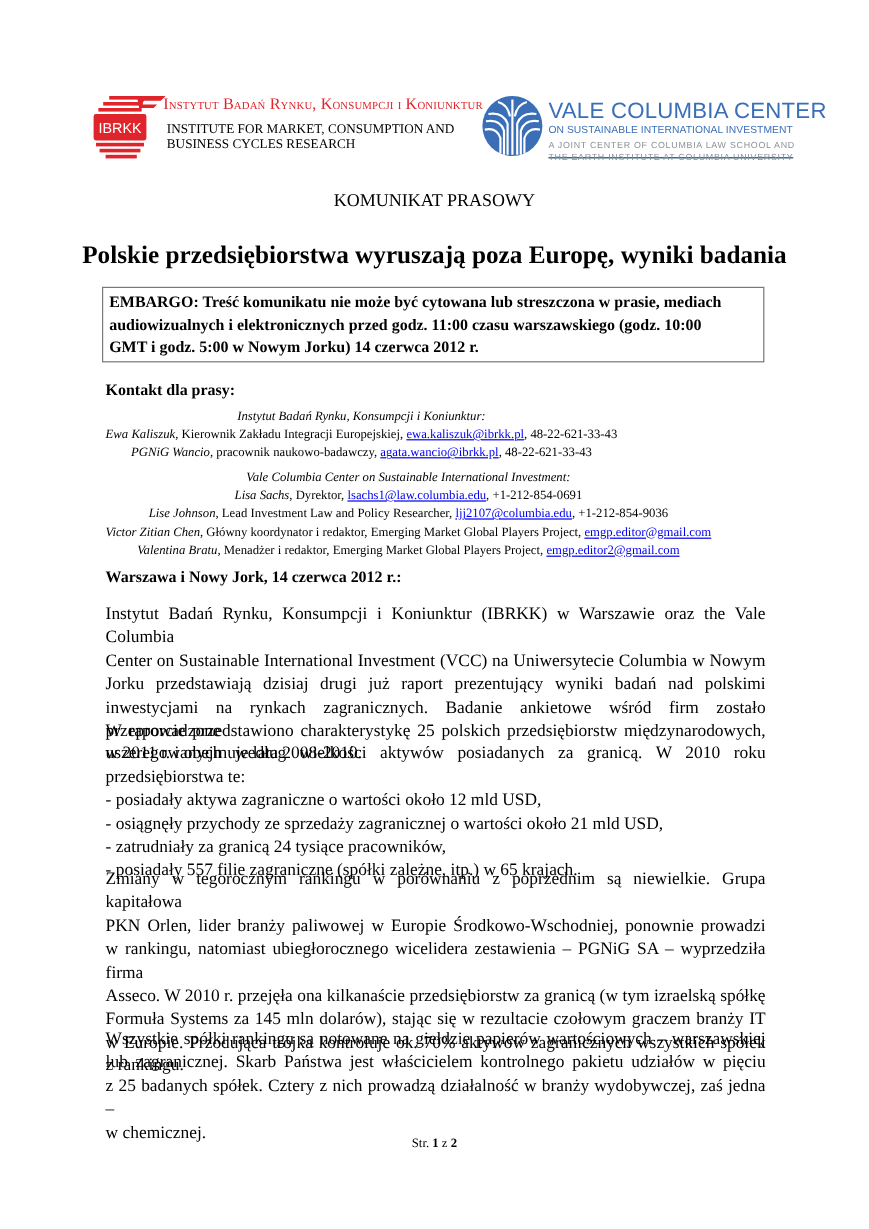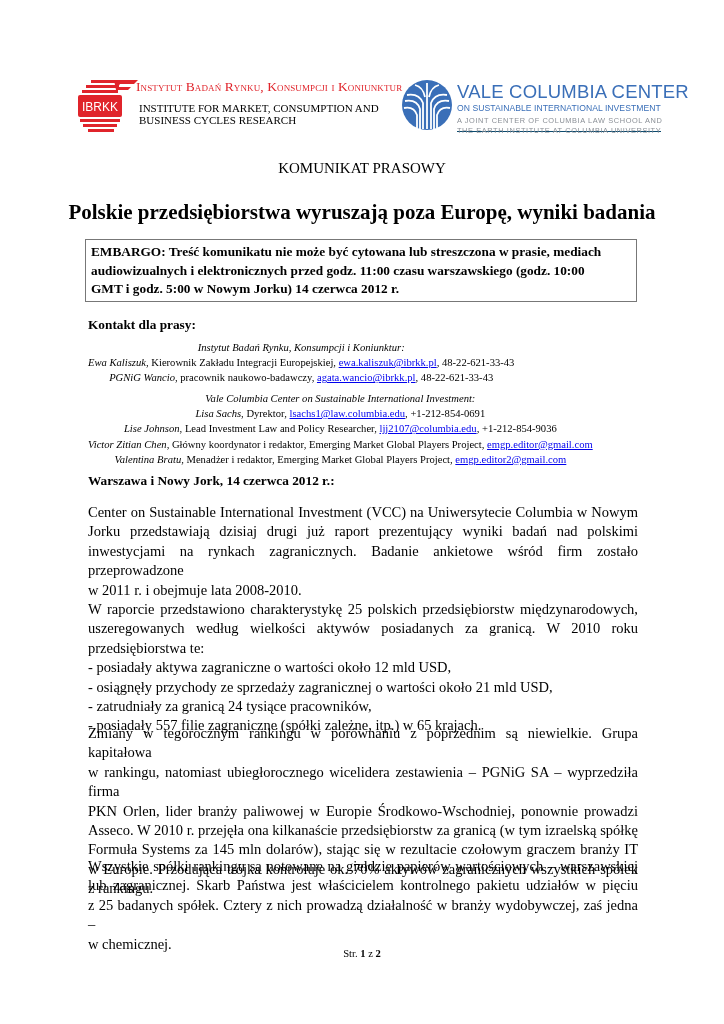--- a/index.html
+++ b/index.html
@@ -121,40 +121,41 @@
     <i>Victor Zitian Chen</i><span>, Główny koordynator i redaktor, Emerging Market Global Players Project, </span><a style="color: rgb(0, 0, 238);">emgp.editor@gmail.com</a><span></span>
   </div>
   <div>
     <i>Valentina Bratu</i><span>, Menadżer i redaktor, Emerging Market Global Players Project, </span><a style="color: rgb(0, 0, 238);">emgp.editor2@gmail.com</a><span></span>
   </div>
 </div>
 
 <div class="abs dateline">Warszawa i Nowy Jork, 14 czerwca 2012 r.:</div>
 
 <div class="abs para p1">
+  <span class="line just">Instytut Badań Rynku, Konsumpcji i Koniunktur (IBRKK) w Warszawie oraz the Vale Columbia</span>
   <span class="line just">Center on Sustainable International Investment (VCC) na Uniwersytecie Columbia w Nowym</span>
   <span class="line just">Jorku przedstawiają dzisiaj drugi już raport prezentujący wyniki badań nad polskimi</span>
   <span class="line just">inwestycjami na rynkach zagranicznych. Badanie ankietowe wśród firm zostało przeprowadzone</span>
   <span class="line">w 2011 r. i obejmuje lata 2008-2010.</span>
 </div>
 
 <div class="abs para p2">
   <span class="line just">W raporcie przedstawiono charakterystykę 25 polskich przedsiębiorstw międzynarodowych,</span>
   <span class="line just">uszeregowanych według wielkości aktywów posiadanych za granicą. W 2010 roku</span>
   <span class="line">przedsiębiorstwa te:</span>
   <span class="line">- posiadały aktywa zagraniczne o wartości około 12 mld USD,</span>
   <span class="line">- osiągnęły przychody ze sprzedaży zagranicznej o wartości około 21 mld USD,</span>
   <span class="line">- zatrudniały za granicą 24 tysiące pracowników,</span>
   <span class="line">- posiadały 557 filie zagraniczne (spółki zależne, itp.) w 65 krajach.</span>
 </div>
 
 <div class="abs para p3">
   <span class="line just">Zmiany w tegorocznym rankingu w porównaniu z poprzednim są niewielkie. Grupa kapitałowa</span>
+  <span class="line just">PKN Orlen, lider branży paliwowej w Europie Środkowo-Wschodniej, ponownie prowadzi</span>
   <span class="line just">w rankingu, natomiast ubiegłorocznego wicelidera zestawienia – PGNiG SA – wyprzedziła firma</span>
-  <span class="line just">PKN Orlen, lider branży paliwowej w Europie Środkowo-Wschodniej, ponownie prowadzi</span>
   <span class="line just">Asseco. W 2010 r. przejęła ona kilkanaście przedsiębiorstw za granicą (w tym izraelską spółkę</span>
   <span class="line just">Formuła Systems za 145 mln dolarów), stając się w rezultacie czołowym graczem branży IT</span>
   <span class="line just">w Europie. Przodująca trójka kontroluje ok. 70% aktywów zagranicznych wszystkich spółek</span>
   <span class="line">z rankingu.</span>
 </div>
 
 <div class="abs para p4">
   <span class="line just">Wszystkie spółki rankingu są notowane na giełdzie papierów wartościowych – warszawskiej</span>
   <span class="line just">lub zagranicznej. Skarb Państwa jest właścicielem kontrolnego pakietu udziałów w pięciu</span>
   <span class="line just">z 25 badanych spółek. Cztery z nich prowadzą działalność w branży wydobywczej, zaś jedna –</span>

